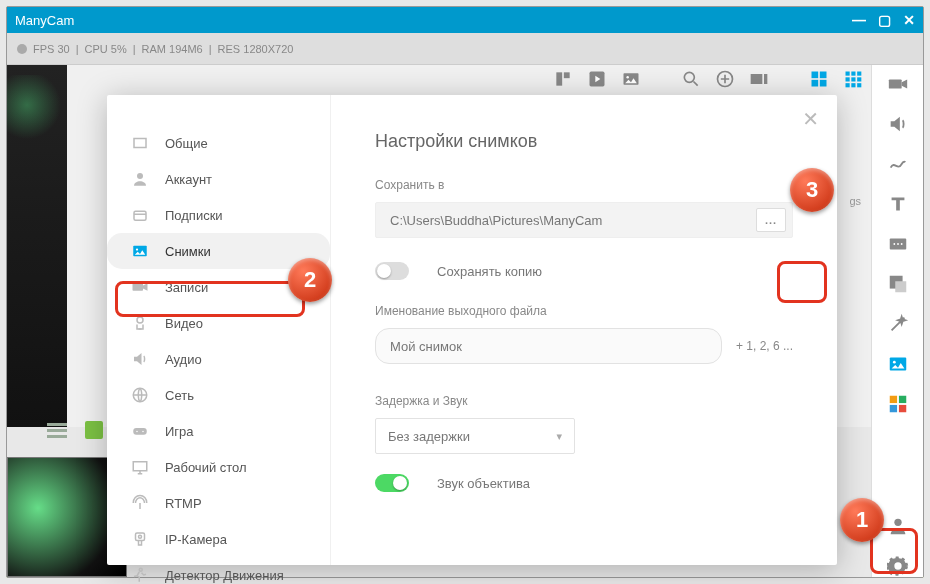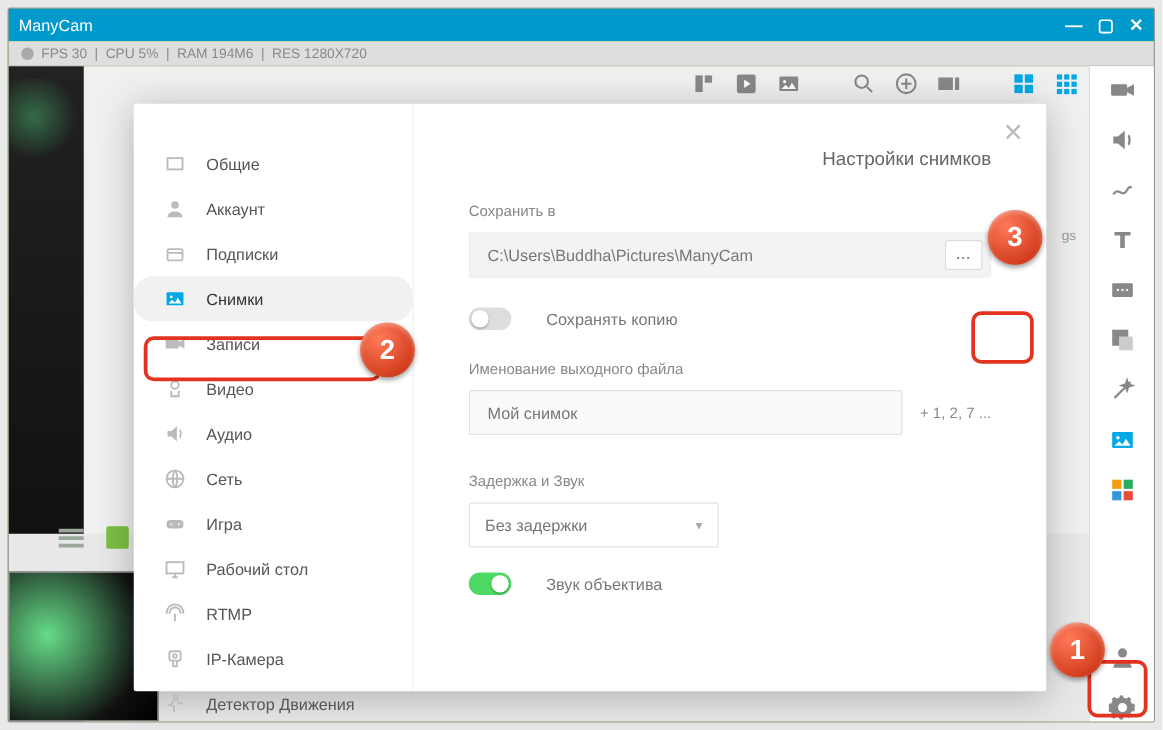--- a/index.html
+++ b/index.html
@@ -2,21 +2,21 @@
 <html><head>
 <meta charset="utf-8">
 <style>
   * { box-sizing: border-box; margin: 0; padding: 0; font-family: "Segoe UI", Arial, sans-serif; }
   body { width: 930px; height: 584px; background: #e8e8e8; overflow: hidden; position: relative; }
   .app { position: absolute; top: 6px; left: 6px; width: 918px; height: 572px; background: #84cc16; border: 1px solid #999; border-radius: 2px; display: flex; flex-direction: column; }
   .titlebar { background: #0099cc; height: 26px; display: flex; align-items: center; padding: 0 8px; color: #fff; font-size: 13px; font-weight: 500; }
   .titlebar-title { flex: 1; }
   .titlebar-controls { display: flex; gap: 12px; }
   .titlebar-controls span { color: #fff; font-weight: bold; cursor: pointer; font-size: 14px; line-height: 1; }
-  .statusbar { background: #dedede; height: 20px; display: flex; align-items: center; padding: 0 10px; font-size: 11px; color: #888; gap: 6px; border-bottom: 1px solid #ccc; }
+  .statusbar { background: #dedede; height: 32px; display: flex; align-items: center; padding: 0 10px; font-size: 11px; color: #888; gap: 6px; border-bottom: 1px solid #ccc; }
   .statusbar .dot { width: 10px; height: 10px; border-radius: 50%; background: #aaa; }
   .main { flex: 1; position: relative; background: #f0f0f0; }
   .leftstrip { position: absolute; left: 0; top: 0; bottom: 0; width: 60px; background: linear-gradient(180deg,#222 0%, #0a0a0a 100%); }
   .leftstrip .glow { position: absolute; top: 10px; left: 0; width: 60px; height: 70px; background: radial-gradient(circle at 20px 30px,#4a6,transparent 60%); opacity:.55;}
   .bottombar { position: absolute; left: 0; right: 52px; bottom: 0; height: 150px; background: #e8e8e8; }
   .bottombar-inner { position: absolute; left: 0; bottom: 0; width: 120px; height: 120px; background: radial-gradient(circle at 30px 50px,#6d8,#111 70%,#000 100%); border: 1px solid #777;}
   .bottombar-btns { position: absolute; top: -6px; left: 40px; display: flex; gap: 18px; align-items:center;}
   .ham { display:flex; flex-direction:column; gap:3px;}
   .ham div{width:20px;height:3px;background:#9a9;}
   .gal { width:18px;height:18px;background:#7bc043;border-radius:2px;position:relative;}
@@ -29,32 +29,32 @@
   .toolbar-top .ic.on{color:#00a8e6;}
   .toolbar-top .sep{width:12px;}
   .dialog { position: absolute; top: 30px; left: 100px; width: 730px; height: 470px; background: #fff; border-radius: 2px; box-shadow: 0 4px 30px rgba(0,0,0,.25); display:flex; }
   .dialog-close { position:absolute; top:14px; right:18px; color:#bbb; font-size:20px; cursor:pointer; line-height:1;}
   .sidebar { width: 224px; padding: 30px 0; border-right: 1px solid #f0f0f0; text-align: center;}
   .sidebar-item { display:flex; align-items:center; gap:16px; padding: 9px 20px 9px 24px; font-size: 13px; color:#555; cursor:pointer;}
   .sidebar-item .sic { width:18px; height:18px; display:flex; align-items:center; justify-content:center; color:#bbb;}
   .sidebar-item.selected { background:#f1f1f1; color:#333;border-radius:15px;}
   .sidebar-item.selected .sic { color:#00a8e6;}
   .content { flex:1; padding: 36px 44px 20px 44px;}
-  .content h2 { font-size: 15px; font-weight: 400; color:#666; margin-bottom: 26px; text-align: right;}
+  .content h2 { font-size: 18px; font-weight: 400; color:#666; margin-bottom: 26px;}
   .field-label { font-size: 12px; color:#888; margin-bottom: 10px;}
   .path-box { display:flex; align-items:center; background:#f3f3f3; border:1px solid #eee; border-radius:2px; height:36px; padding:0 6px 0 14px; font-size:13px; color:#777; margin-bottom:24px;}
   .path-box span{flex:1;}
   .browse-btn { width:30px;height:24px;background:#fff;border:1px solid #ddd;border-radius:2px;display:flex;align-items:center;justify-content:center;color:#888;font-weight:bold;letter-spacing:1px;cursor:pointer;font-size:11px;}
   .toggle-row { display:flex; align-items:center; gap:28px; margin-bottom:24px; font-size:13px; color:#777;}
   .toggle { width:34px;height:18px;border-radius:10px;background:#ddd;position:relative;cursor:pointer;}
   .toggle .knob{width:14px;height:14px;border-radius:50%;background:#fff;position:absolute;top:2px;left:2px;box-shadow:0 1px 2px rgba(0,0,0,.3);}
   .toggle.on{background:#4cd964;}
   .toggle.on .knob{left:18px;}
   .name-row{display:flex;gap:14px;align-items:center;margin-bottom:30px;}
-  .name-input{flex:1;height:36px;border:1px solid #e2e2e2;border-radius:2px;padding:0 14px;font-size:13px;color:#777;background:#fafafa;}
+  .name-input{flex:1;height:36px;border:1px solid #e2e2e2;border-radius:14px;padding:0 14px;font-size:13px;color:#777;background:#fafafa;}
   .name-suffix{font-size:12px;color:#888;}
   .select{width:200px;height:36px;border:1px solid #e2e2e2;border-radius:2px;padding:0 12px;font-size:13px;color:#777;display:flex;align-items:center;justify-content:space-between;cursor:pointer;margin-bottom:20px;}
   .select .chev{color:#aaa;font-size:11px;}
   .marker { position:absolute; width:44px; height:44px; border-radius:50%; background: radial-gradient(circle at 35% 30%, #ff7a59, #d43f1f 70%, #a82a10 100%); color:#fff; font-size:22px; font-weight:bold; display:flex; align-items:center; justify-content:center; box-shadow: inset 0 2px 4px rgba(255,255,255,.4), 0 2px 4px rgba(0,0,0,.4); z-index:50;}
   .hl { position:absolute; border:3px solid #e2331f; border-radius:8px; z-index:40; pointer-events:none;}
   svg{width:100%;height:100%;}
   .tiny-label{position:absolute;font-size:11px;color:#999; right:62px; top:130px;}
 </style>
 </head>
 <body>
@@ -364,21 +364,21 @@
         <div class="toggle-row">
           <div class="toggle">
               <div class="knob"></div>
             </div>
           <span>Сохранять копию</span>
         </div>
 
         <div class="field-label">Именование выходного файла</div>
         <div class="name-row">
           <input class="name-input" value="Мой снимок" style="">
-          <span class="name-suffix">+ 1, 2, 7 ...</span>
+          <span class="name-suffix">+ 1, 2, 6 ...</span>
         </div>
 
         <div class="field-label">Задержка и Звук</div>
         <div class="select">
           <span>Без задержки</span>
           <span class="chev">▾</span>
         </div>
 
         <div class="toggle-row">
           <div class="toggle on">

